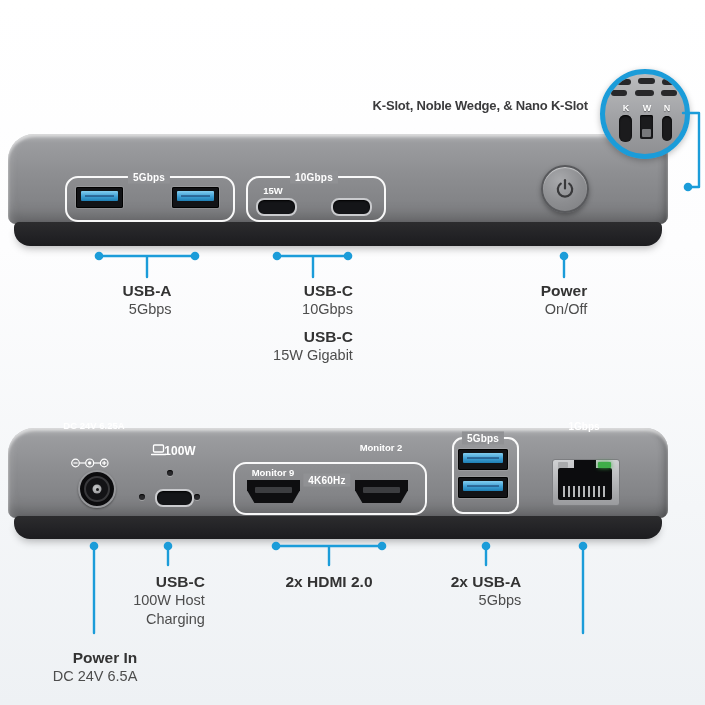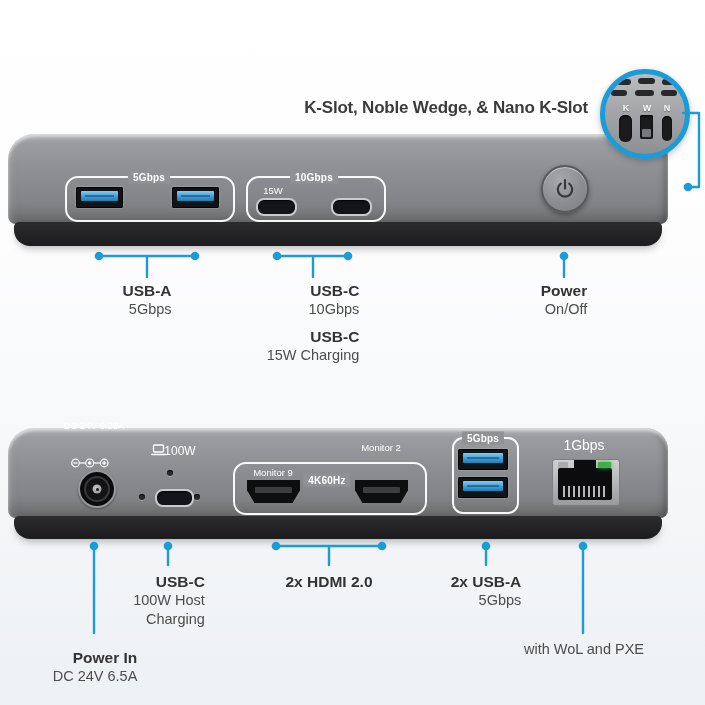--- a/index.html
+++ b/index.html
@@ -31,21 +31,21 @@
 
   
   .group{position:absolute;border:2px solid rgba(255,255,255,.95);border-radius:13px;}
   .chip{
     position:absolute;transform:translate(-50%,-50%);
     background:#909194;color:#fff;font-size:10px;font-weight:700;
     line-height:11px;padding:1px 5px;white-space:nowrap;letter-spacing:.2px;
   }
   .devlabel{
     position:absolute;transform:translateX(-50%);
-    color:#fff;font-weight:400;white-space:nowrap;
+    color:#fff;font-weight:700;white-space:nowrap;
   }
 
   
   .usba{
     position:absolute;width:47px;height:21px;background:#121316;border-radius:2px;
     box-shadow:inset 0 0 0 1px #000, 0 0 0 1px rgba(255,255,255,.12);
   }
   .usba::after{
     content:"";position:absolute;left:5px;right:5px;top:4px;height:10px;border-radius:1px;
     background:linear-gradient(180deg,#82cdf0 0%,#3e9fd4 55%,#1f7fb4 100%);
@@ -125,21 +125,21 @@
   .vent{position:absolute;height:6px;border-radius:3px;background:#28282a;}
   .secletter{position:absolute;top:29px;transform:translateX(-50%);color:#fff;font-size:9px;font-weight:700;text-shadow:0 1px 1px rgba(0,0,0,.4);}
   .slot{position:absolute;background:#1b1b1d;box-shadow:inset 0 1px 2px #000;}
   #slot-k{left:14px;top:41px;width:13px;height:27px;border-radius:6px;}
   #slot-w{left:35px;top:41px;width:13px;height:24px;border-radius:2px;}
   #slot-w::after{content:"";position:absolute;left:2px;right:2px;bottom:2px;height:8px;background:#77787b;border-radius:1px;}
   #slot-n{left:57px;top:42px;width:10px;height:25px;border-radius:5px;}
 
   #sec-title{
     position:absolute;left:0;top:98px;width:588px;text-align:right;
-    font-size:17px;font-weight:600;color:#3b3b3d;letter-spacing:-.2px;
+    font-size:13px;font-weight:600;color:#3b3b3d;letter-spacing:-.2px;
   }
 
   
   .co{position:absolute;transform:translateX(-50%);text-align:right;white-space:nowrap;}
   .co-t{display:block;font-size:15.5px;font-weight:700;color:#333333;line-height:19px;}
   .co-s{display:block;font-size:14.5px;font-weight:400;color:#4d4d4d;line-height:19px;}
   .gap{margin-top:8px;}
 
   #lines-svg{position:absolute;left:0;top:0;z-index:6;pointer-events:none;}
 </style>
@@ -222,21 +222,21 @@
   <span class="devlabel" style="left:273px;top:467px;font-size:9.5px;">Monitor 9</span>
   <span class="devlabel" style="left:381px;top:442px;font-size:9.5px;">Monitor 2</span>
   <div class="hdmi" style="left:247px;top:480px;"></div>
   <div class="hdmi" style="left:355px;top:480px;"></div>
 
   <div class="group" style="left:452px;top:437px;width:63px;height:73px;border-radius:11px;"></div>
   <span class="chip" style="left:483px;top:438px;">5Gbps</span>
   <div class="usba" style="left:458px;top:449px;width:50px;"></div>
   <div class="usba" style="left:458px;top:477px;width:50px;"></div>
 
-  <span class="devlabel" style="left:584px;top:437px;font-size:14px;">1Gbps</span>
+  <span class="devlabel" style="left:584px;top:421px;font-size:10px;">1Gbps</span>
   <div id="eth-frame"></div>
   <div id="eth-port"></div>
   <div id="eth-tab"></div>
   <span class="led" id="eth-led-l"></span>
   <span class="led" id="eth-led-r"></span>
 
   <svg id="lines-svg" width="705" height="705" viewBox="0 0 705 705">
     <g stroke="#1b9cd9" stroke-width="2.4" fill="none" stroke-linecap="round" stroke-linejoin="round">
       <path d="M99,256 H195 M147,256 V277"></path>
       <path d="M277,256 H348 M313,256 V277"></path>
@@ -265,21 +265,21 @@
   </svg>
 
   <div class="co" style="left:147px;top:281px;">
     <span class="co-t">USB-A</span>
     <span class="co-s">5Gbps</span>
   </div>
   <div class="co" style="left:313px;top:281px;">
     <span class="co-t">USB-C</span>
     <span class="co-s">10Gbps</span>
     <span class="co-t gap">USB-C</span>
-    <span class="co-s">15W Charging</span>
+    <span class="co-s">15W Gigabit</span>
   </div>
   <div class="co" style="left:564px;top:281px;">
     <span class="co-t">Power</span>
     <span class="co-s">On/Off</span>
   </div>
 
   <div class="co" style="left:169px;top:572px;">
     <span class="co-t">USB-C</span>
     <span class="co-s">100W Host</span>
     <span class="co-s">Charging</span>
@@ -289,16 +289,15 @@
   </div>
   <div class="co" style="left:486px;top:572px;">
     <span class="co-t">2x USB-A</span>
     <span class="co-s">5Gbps</span>
   </div>
   <div class="co" style="left:95px;top:648px;">
     <span class="co-t">Power In</span>
     <span class="co-s">DC 24V 6.5A</span>
   </div>
   <div class="co" style="left:584px;top:640px;">
-    <span class="co-s">with WoL and PXE</span>
   </div>
 
 </div>
 
 </body></html>

